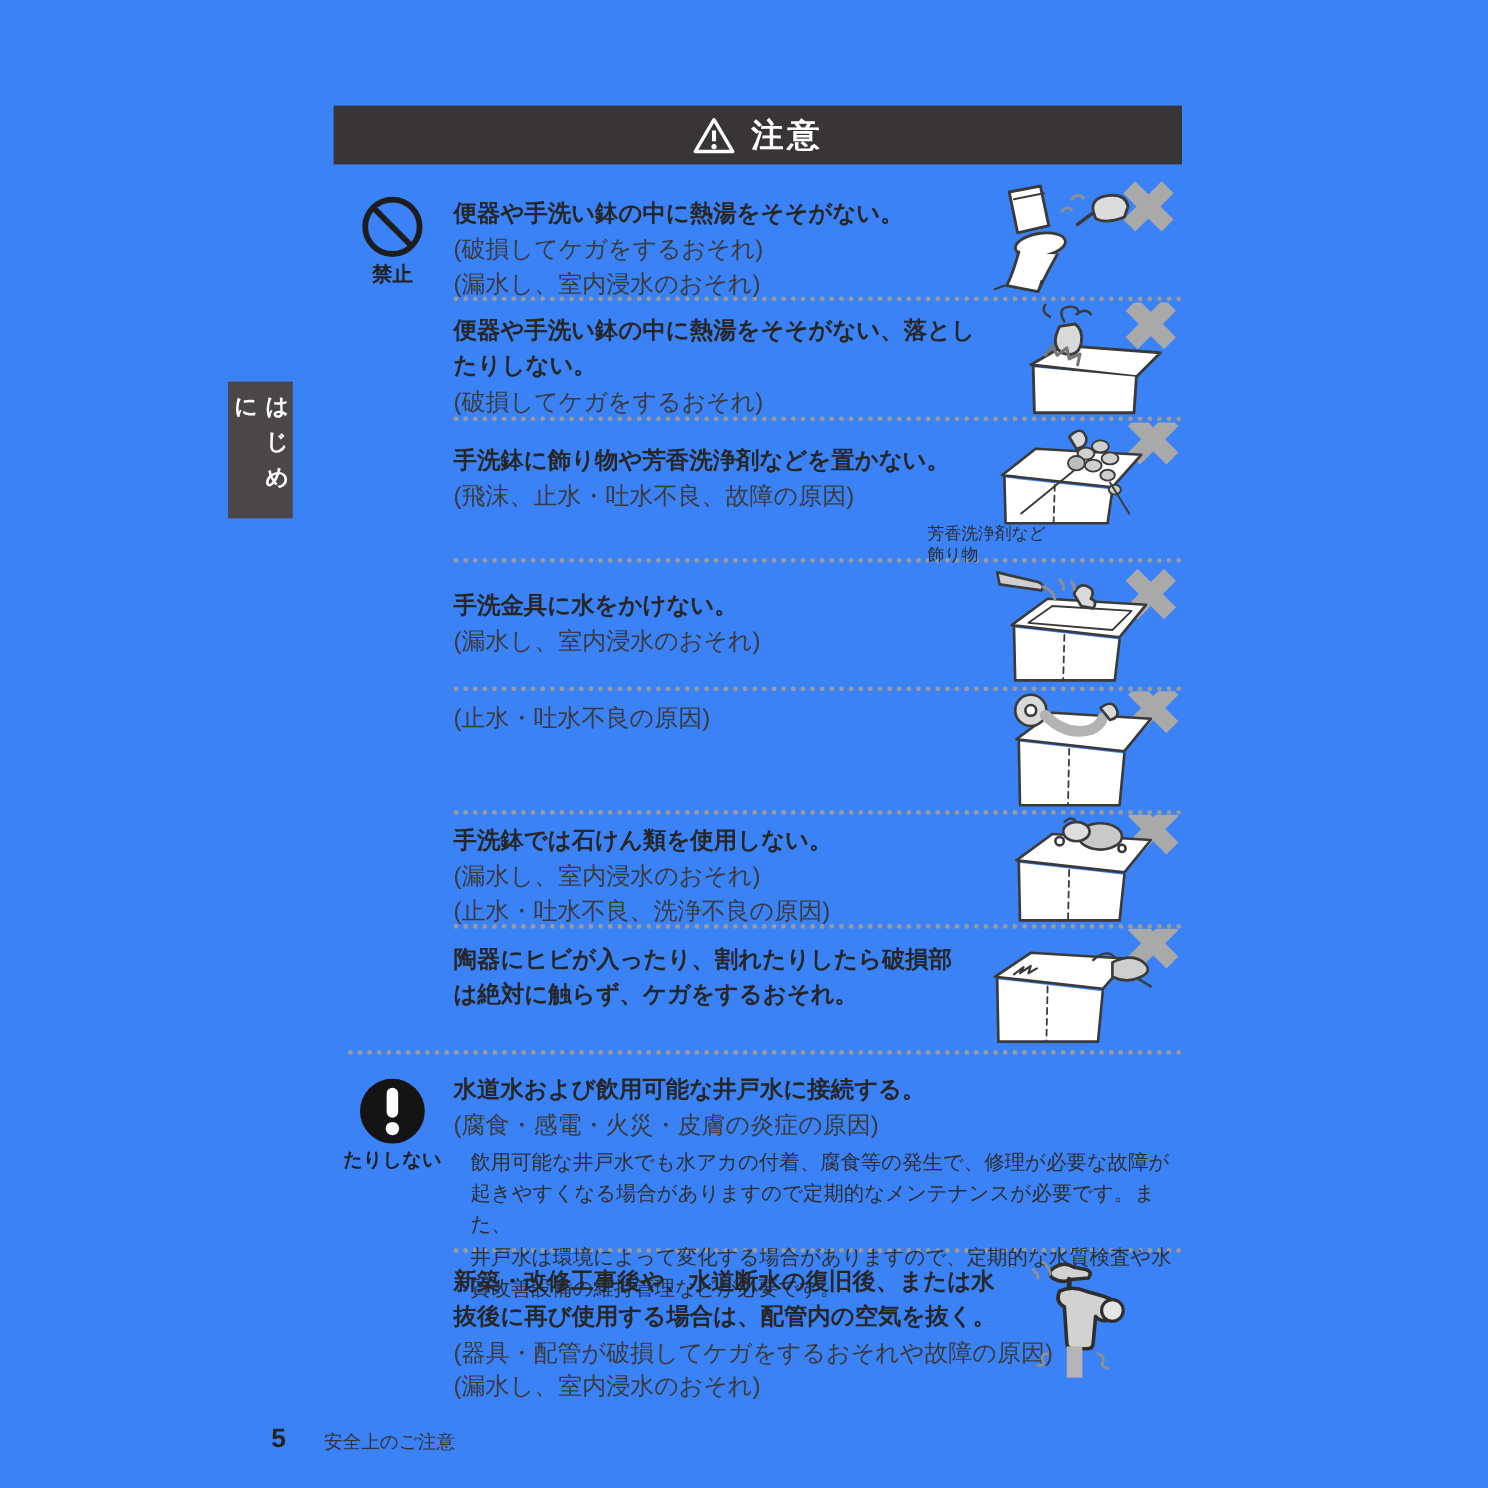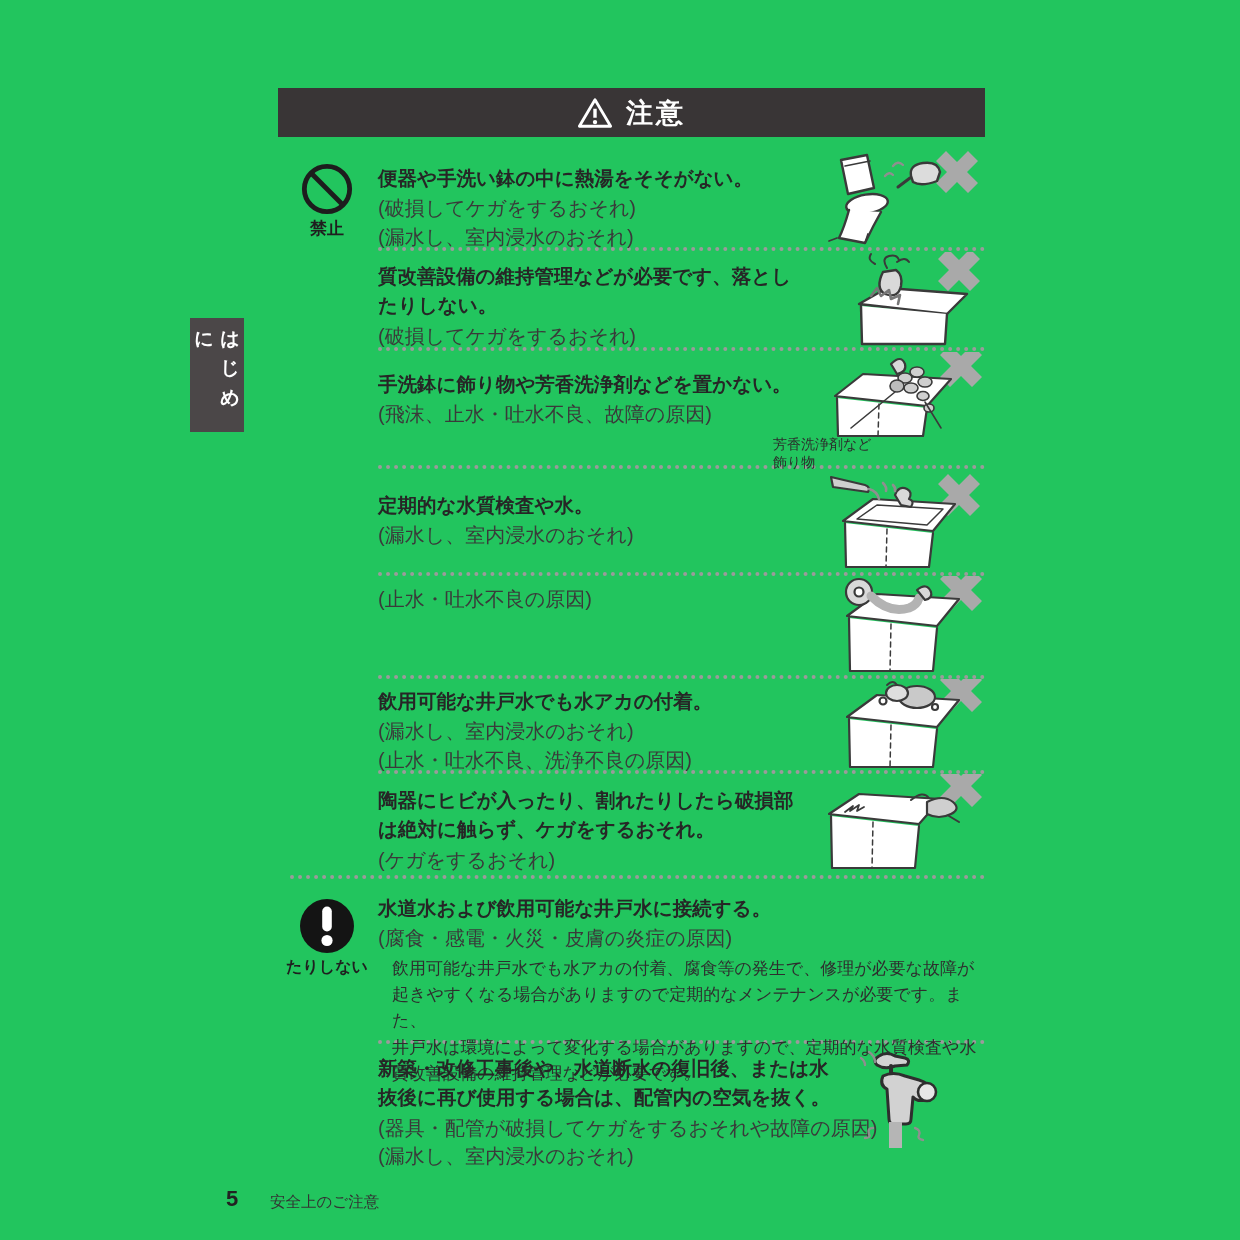--- a/index.html
+++ b/index.html
@@ -1,16 +1,16 @@
 <!DOCTYPE html>
 <html><head>
 <meta charset="utf-8">
 <style>
   html,body{margin:0;padding:0;background:#fff;}
-  .page{position:relative;width:1240px;height:1240px;background:#22c55e;overflow:hidden;
+  .page{position:relative;width:1240px;height:1240px;background:#3b82f6;overflow:hidden;
         font-family:"Liberation Sans","DejaVu Sans",sans-serif;color:#333;}
   .headerbar{position:absolute;left:278px;top:88px;width:707px;height:49px;background:#393536;
              display:flex;align-items:center;justify-content:center;gap:13px;}
   .headerbar .title{color:#ffffff;font-size:27px;font-weight:bold;letter-spacing:3px;}
   .side-tab{position:absolute;left:190px;top:318px;width:54px;height:114px;background:#4b4748;
             color:#fff;display:flex;align-items:center;justify-content:center;
             writing-mode:vertical-rl;font-size:19px;font-weight:bold;letter-spacing:7px;}
   .sep{position:absolute;left:378px;width:607px;border-top:4px dotted #9b9b9b;}
   .sep.wide{left:290px;width:695px;}
   .item{position:absolute;left:278px;width:707px;}
@@ -78,21 +78,21 @@
           <path d="M96,26 q-2,-11 12,-13 q15,-2 17,9 l-3,9 q-16,6 -24,1 Z" fill="#dcdcdc"></path>
           <path d="M95,28 l-12,9" stroke-width="3"></path>
           <path d="M78,16 q5,-6 10,-1 M70,26 q4,-5 8,-1" fill="none" stroke="#8f8f8f" stroke-width="2.4"></path>
         </g>
       </svg>
     </div>
   </div>
 
   <div class="item" style="top:252px;height:95px">
     <div class="text" style="padding-top:10px">
-      <div class="heading">質改善設備の維持管理などが必要です、落とし
+      <div class="heading">便器や手洗い鉢の中に熱湯をそそがない、落とし
 たりしない。</div>
       <div class="notes">(破損してケガをするおそれ)</div>
     </div>
     <div class="illus">
       <svg width="150" height="94" viewBox="0 0 150 94">
         <path d="M-21,-11 L-11,-21 L0,-10 L11,-21 L21,-11 L10,0 L21,11 L11,21 L0,10 L-11,21 L-21,11 L-10,0 Z" fill="#a9a9a9" transform="translate(124,18)"></path>
         <g stroke="#3a3a3a" stroke-width="2.4" fill="#fff" stroke-linejoin="round" stroke-linecap="round">
           <path d="M24,52 L52,36 L132,42 L112,62 Z"></path>
           <path d="M26,54 L27,92 L110,92 L112,62"></path>
           <path d="M52,16 q-6,-10 2,-12 q8,-2 10,4 M40,12 q-8,-4 -4,-10 M62,10 q8,-6 12,0" fill="none" stroke-width="2"></path>
@@ -132,21 +132,21 @@
 
     </div>
     <div class="illus3-labels">
       <span>芳香洗浄剤など</span>
       <span>飾り物</span>
     </div>
   </div>
 
   <div class="item" style="top:469px;height:103px">
     <div class="text" style="padding-top:22px">
-      <div class="heading">定期的な水質検査や水。</div>
+      <div class="heading">手洗金具に水をかけない。</div>
       <div class="notes">(漏水し、室内浸水のおそれ)</div>
     </div>
     <div class="illus">
       <svg width="160" height="100" viewBox="0 0 160 100">
         <path d="M-21,-11 L-11,-21 L0,-10 L11,-21 L21,-11 L10,0 L21,11 L11,21 L0,10 L-11,21 L-21,11 L-10,0 Z" fill="#a9a9a9" transform="translate(134,26)"></path>
         <g stroke="#3a3a3a" stroke-width="2.2" fill="#fff" stroke-linejoin="round" stroke-linecap="round">
           <path d="M18,52 L48,30 L130,35 L108,62 Z"></path>
           <path d="M32,50 L52,36 L118,40 L102,56 Z" fill="none" stroke-width="1.5"></path>
           <path d="M20,54 L21,98 L104,98 L108,64"></path>
           <line x1="62" y1="60" x2="61" y2="98" stroke-dasharray="5,4" stroke-width="1.5"></line>
@@ -173,21 +173,21 @@
           <circle cx="34" cy="16" r="4.5" fill="#fff"></circle>
           <path d="M46,20 q18,18 38,12 q8,-3 10,-10" fill="none" stroke="#b3b3b3" stroke-width="9"></path>
           <path d="M92,14 q10,-8 14,2 q2,6 -6,8 Z" fill="#d9d9d9"></path>
         </g>
       </svg>
     </div>
   </div>
 
   <div class="item" style="top:679px;height:91px">
     <div class="text" style="padding-top:8px">
-      <div class="heading">飲用可能な井戸水でも水アカの付着。</div>
+      <div class="heading">手洗鉢では石けん類を使用しない。</div>
       <div class="notes">(漏水し、室内浸水のおそれ)
 (止水・吐水不良、洗浄不良の原因)</div>
     </div>
     <div class="illus">
       <svg width="160" height="90" viewBox="0 0 160 90">
         <path d="M-21,-11 L-11,-21 L0,-10 L11,-21 L21,-11 L10,0 L21,11 L11,21 L0,10 L-11,21 L-21,11 L-10,0 Z" fill="#a9a9a9" transform="translate(136,12)"></path>
         <g stroke="#3a3a3a" stroke-width="2.2" fill="#fff" stroke-linejoin="round" stroke-linecap="round">
           <path d="M22,38 L52,16 L134,21 L112,48 Z"></path>
           <path d="M24,40 L25,88 L108,88 L112,50"></path>
           <line x1="66" y1="46" x2="65" y2="88" stroke-dasharray="5,4" stroke-width="1.5"></line>
@@ -198,21 +198,20 @@
           <path d="M62,6 q6,-6 10,0" fill="none" stroke-width="1.8"></path>
         </g>
       </svg>
     </div>
   </div>
 
   <div class="item" style="top:774px;height:101px">
     <div class="text" style="padding-top:12px">
       <div class="heading">陶器にヒビが入ったり、割れたりしたら破損部
 は絶対に触らず、ケガをするおそれ。</div>
-      <div class="notes">(ケガをするおそれ)</div>
     </div>
     <div class="illus">
       <svg width="170" height="96" viewBox="0 0 170 96">
         <path d="M-21,-11 L-11,-21 L0,-10 L11,-21 L21,-11 L10,0 L21,11 L11,21 L0,10 L-11,21 L-21,11 L-10,0 Z" fill="#a9a9a9" transform="translate(146,12)"></path>
         <g stroke="#3a3a3a" stroke-width="2.2" fill="#fff" stroke-linejoin="round" stroke-linecap="round">
           <path d="M14,40 L44,20 L126,25 L104,50 Z"></path>
           <path d="M16,42 L17,94 L100,94 L104,52"></path>
           <line x1="58" y1="48" x2="57" y2="94" stroke-dasharray="5,4" stroke-width="1.5"></line>
           <path d="M30,38 l8,-6 -3,5 9,-6 -2,6 7,-4" fill="none" stroke-width="1.8"></path>
           <path d="M96,26 q12,-10 18,-2" fill="none" stroke-width="2"></path>

